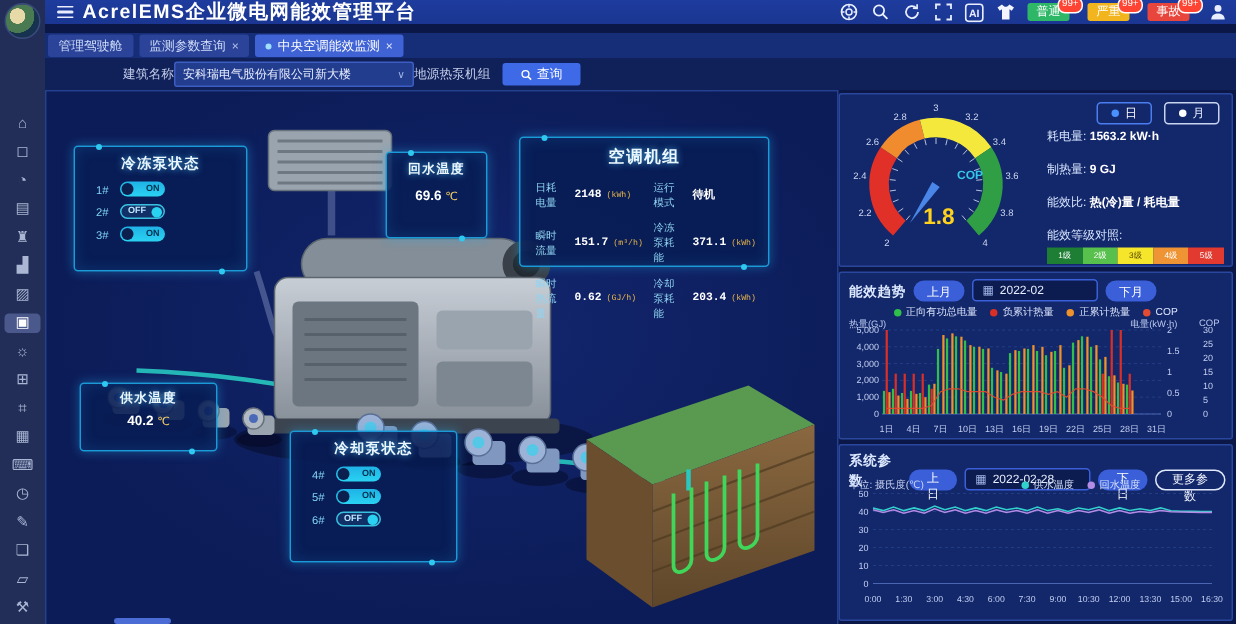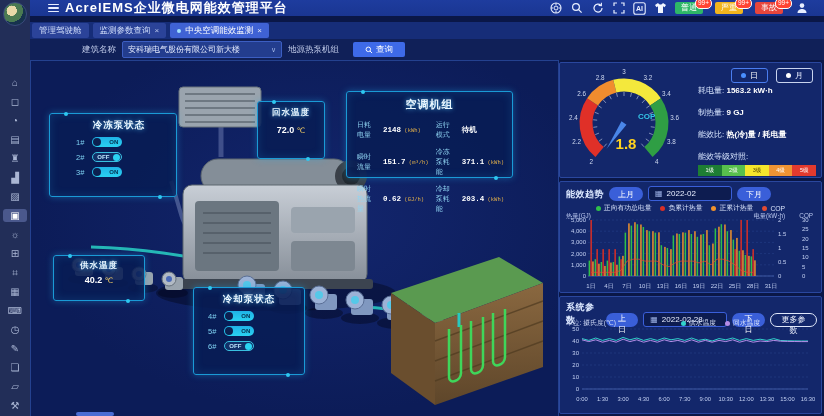--- a/index.html
+++ b/index.html
@@ -10,42 +10,42 @@
     display:flex;flex-direction:column;align-items:center;}
   .logo{width:22px;height:22px;border-radius:50%;margin-top:2px;flex:none;
     background:radial-gradient(circle at 35% 35%,#e8d9a8 0 25%,#4a7a52 26% 55%,#16324e 56% 100%);
     border:1px solid #3a4a7c;}
   .side-icons{display:flex;flex-direction:column;gap:6px;margin-top:50px;width:100%;align-items:center;}
   .sicon{width:24px;height:13px;display:flex;align-items:center;justify-content:center;
     color:#aab6d4;font-size:10px;line-height:1;border-radius:3px;cursor:pointer;}
   .sicon.active{background:#4a588c;color:#fff;}
   
   .topbar{position:absolute;left:30px;top:0;right:0;height:16px;background:linear-gradient(#1e3c9e,#1a3692);
-    display:flex;align-items:center;padding:0 16px;z-index:4;}
+    display:flex;align-items:center;padding:0 6px;z-index:4;}
   .burger{width:11px;display:flex;flex-direction:column;gap:2px;margin:0 6px 0 2px;cursor:pointer;}
   .burger i{display:block;height:1.5px;background:#e8eeff;border-radius:1px;}
   .title{font-size:13px;font-weight:bold;color:#ffffff;letter-spacing:1px;margin:0;}
   .top-icons{margin-left:auto;display:flex;align-items:center;gap:8px;}
   .hicon{width:13px;height:13px;display:flex;align-items:center;justify-content:center;cursor:pointer;}
   .hicon svg{display:block;}
   .badge{position:relative;font-size:8px;color:#fff;padding:1px 6px;border-radius:2px;cursor:pointer;
     line-height:1.2;margin-right:4px;}
   .badge .cnt{position:absolute;top:-4px;right:-9px;background:#ff4433;color:#fff;font-size:6.5px;
     padding:0 2px;border-radius:5px;border:1px solid #fff;line-height:1.3;}
   
   .tabbar{position:absolute;left:30px;top:22px;right:0;height:17px;background:#162d78;display:flex;
     align-items:center;gap:4px;padding-left:2px;z-index:4;}
   .tab{display:flex;align-items:center;gap:4px;background:#2b4399;color:#cfdcfa;font-size:8.5px;
     padding:2px 7px;border-radius:2px;cursor:pointer;line-height:1.2;}
   .tab.active{background:#3f62d4;color:#ffffff;}
   .tab .dot{width:4px;height:4px;border-radius:50%;background:#9fe0ff;}
   .tab .x{font-size:8px;opacity:.85;cursor:pointer;}
   
   .filterbar{position:absolute;left:30px;top:39px;right:0;height:21px;background:#102058;display:flex;
-    align-items:center;gap:6px;padding-left:52px;z-index:4;font-size:8.5px;color:#c3cdeb;}
+    align-items:center;padding-left:52px;z-index:4;font-size:8.5px;color:#c3cdeb;}
   .select{display:flex;align-items:center;justify-content:space-between;background:#233d8e;
     border:1px solid #3c5ec2;border-radius:2px;color:#e8eeff;font-size:8px;padding:1px 5px;height:13px;
     cursor:pointer;}
   .select .chev{color:#9fb2e4;font-size:7px;margin-left:5px;font-style:normal;}
   .sel-building{width:148px;}
   .sel-system{width:100px;}
   .query-btn{display:flex;align-items:center;gap:3px;background:#3e6ae8;border:none;color:#fff;
     font-size:8.5px;border-radius:2px;height:15px;padding:0 12px;cursor:pointer;margin-left:8px;
     font-family:inherit;}
   
@@ -352,21 +352,21 @@
               <path d="M404 300 L512 260"></path>
               <path d="M404 320 L512 280"></path>
           </g>
           <path d="M428 266 L428 252" stroke="#28c8c0" stroke-width="3" fill="none"></path>
           <path d="M418 268 V316 M430 264 V312 M418 316 C418 324 430 320 430 312
                    M440 260 V308 M452 256 V304 M440 308 C440 316 452 312 452 304
                    M462 252 V300 M474 248 V296 M462 300 C462 308 474 304 474 296" stroke="#3fd65a" stroke-width="2.5" fill="none"></path>
         </g>
       </svg>
 
-      <div class="tpanel" style="left:18px;top:52px;width:114px;height:82px;padding-left:12px;">
+      <div class="tpanel" style="left:18px;top:36px;width:114px;height:82px;">
         <div class="tp-title">冷冻泵状态</div>
         <div id="chilled-rows">
             <div class="pumprow">
               <span>1#</span>
               <div class="switch on">
                 <span class="knob"></span>
                 <span class="st">ON</span>
               </div>
             </div>
             <div class="pumprow">
@@ -382,21 +382,21 @@
                 <span class="knob"></span>
                 <span class="st">ON</span>
               </div>
             </div>
           </div>
       </div>
 
       <div class="tpanel" style="left:226px;top:40px;width:66px;height:56px;">
         <div class="tp-title" style="font-size:8.5px;">回水温度</div>
         <div class="tp-big">
-          <span>72.0</span> <span class="u">℃</span>
+          <span>69.6</span> <span class="u">℃</span>
         </div>
       </div>
 
       <div class="tpanel" style="left:315px;top:30px;width:165px;height:85px;font-family:Liberation Mono, monospace;">
         <div class="tp-title" style="font-size:11px;">空调机组</div>
         <div class="ahu-grid" id="ahu-grid">
             <span class="lb">日耗电量</span>
             <span class="vl"><span>2148</span><span class="u"> (kWh)</span></span>
             <span class="lb">运行模式</span>
             <span class="vl"><span>待机</span></span>

